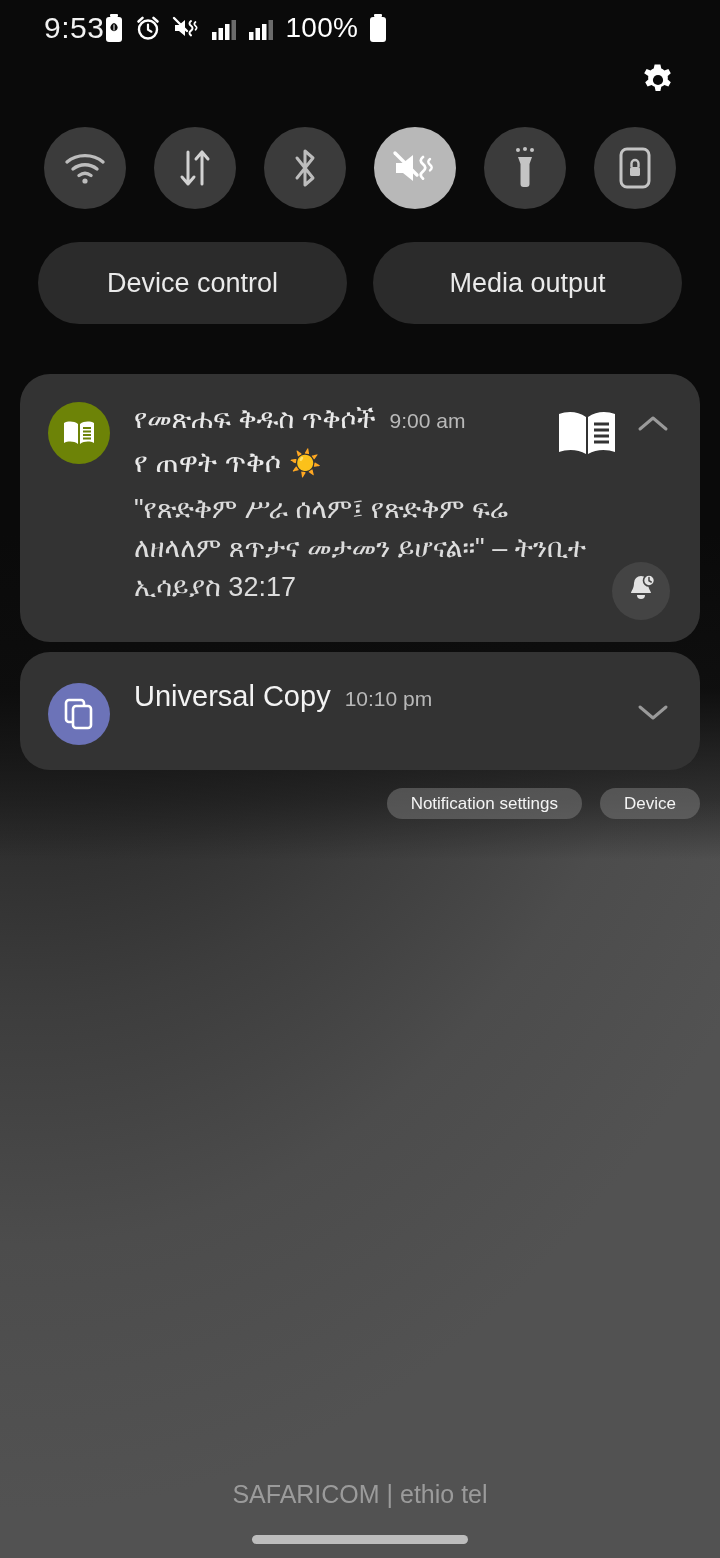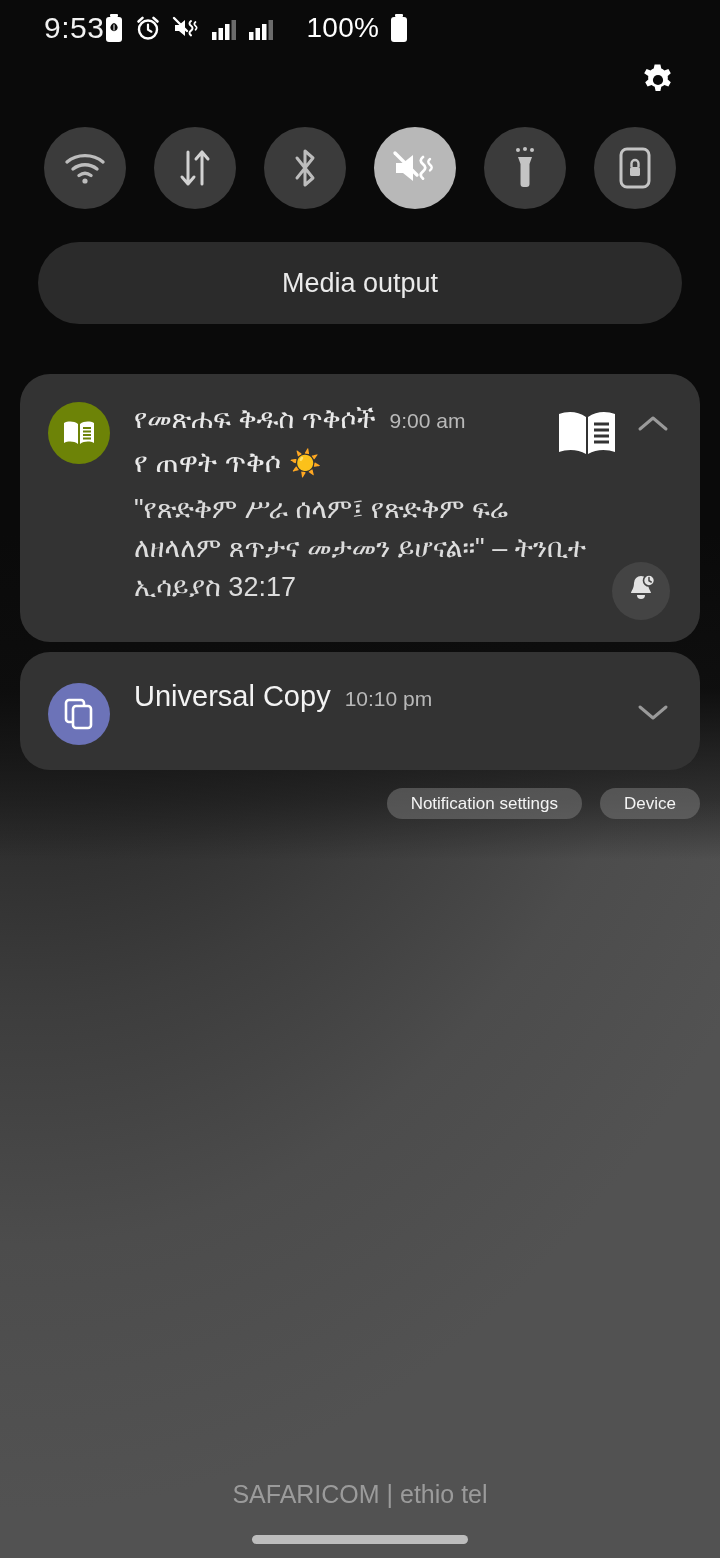--- a/index.html
+++ b/index.html
@@ -25,21 +25,21 @@
   
   .statusbar {
     position:absolute; top:0; left:0; width:720px; height:56px;
     display:flex; align-items:center; 
     padding:0 26px 0 44px;
     color:#fff;
   }
   .status-time { font-size:30px; letter-spacing:.5px; color:#f2f2f2; }
   .status-right { display:flex; align-items:center; gap:11px; }
   .status-right svg { display:block; }
-  .batt-pct { font-size:28px; color:#fff; letter-spacing:.3px; margin-left:21px; }
+  .batt-pct { font-size:28px; color:#fff; letter-spacing:.3px; margin-left:0; }
 
   
   .gear-row {
     position:absolute; top:58px; left:0; width:720px; height:48px;
     display:flex; justify-content:flex-end; align-items:center; padding-right:42px;
   }
 
   
   .tiles {
     position:absolute; top:127px; left:0; width:720px;
@@ -266,20 +266,21 @@
         <svg width="32" height="42" viewBox="0 0 32 42">
           <rect x="2" y="2" width="28" height="38" rx="6" fill="none" stroke="#c4c4c4" stroke-width="3"></rect>
           <rect x="11" y="20" width="10" height="9" rx="1.6" fill="#c4c4c4"></rect>
           <path d="M12.5 20v-3.5a3.5 3.5 0 0 1 7 0V20" stroke="#c4c4c4" stroke-width="2.4" fill="none"></path>
         </svg>
       </span>
     </div>
   </div>
 
   <div class="pill-row">
+    <div class="pill">Device control</div>
     <div class="pill">Media output</div>
   </div>
 
   <div class="notif-list">
 
     <div class="notif notif-1">
       <div class="app-icon bible">
         <svg width="36" height="28" viewBox="0 0 36 28">
           <path d="M17 5C13 2 7 2 3 4v20c4-2 10-2 14 1z" fill="#fff"></path>
           <path d="M19 5c4-3 10-3 14-1v20c-4-2-10-2-14 1z" fill="#fff"></path>

